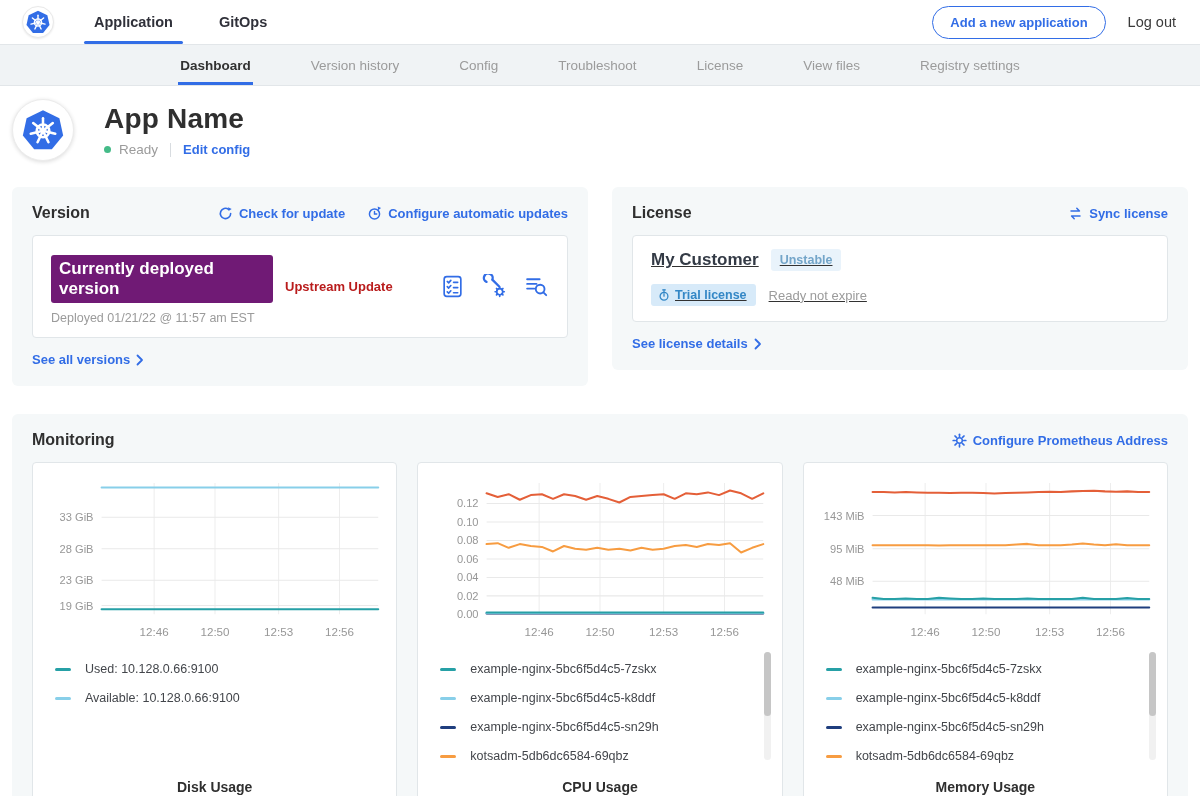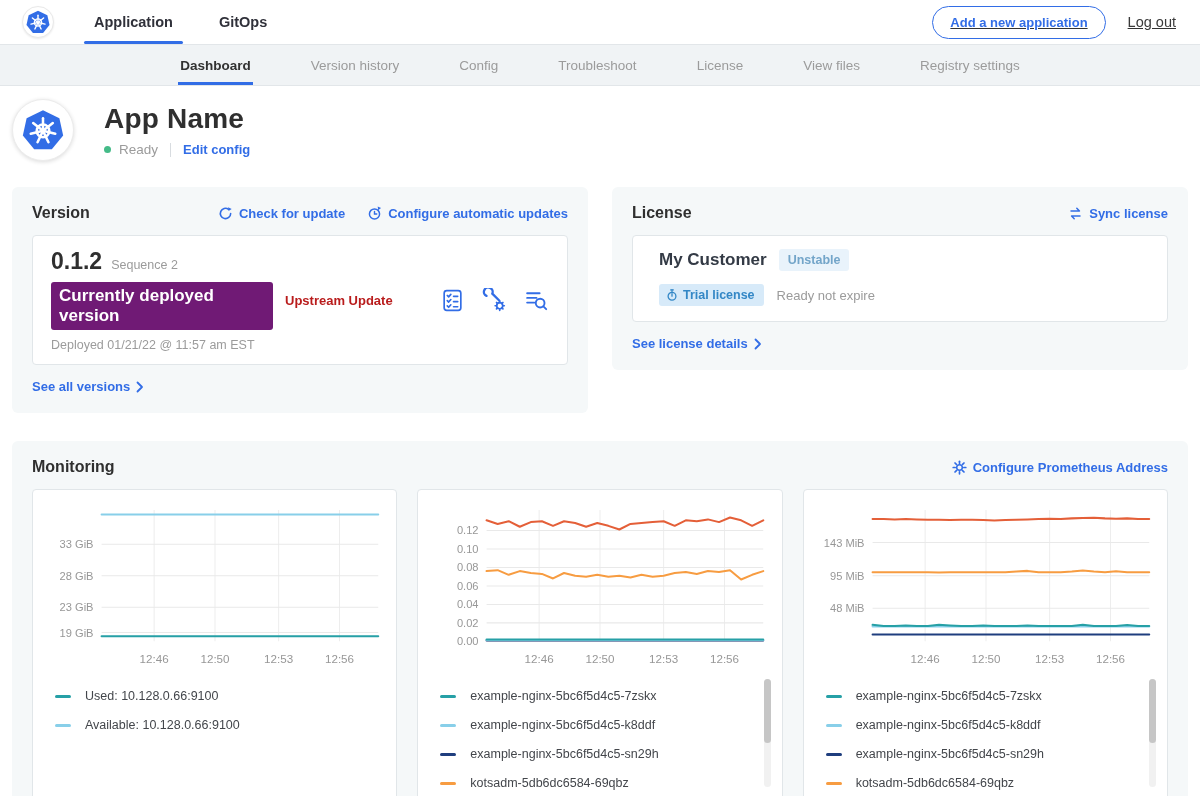--- a/index.html
+++ b/index.html
@@ -8,21 +8,21 @@
 
   
   .topnav { height:44px; display:flex; align-items:center; justify-content:space-between; padding:0 24px 0 22px; background:#fff; }
   .topnav-left { display:flex; align-items:center; height:100%;text-align:right; }
   .brand { width:32px; height:32px; border-radius:50%; background:#fff; border:1px solid #e9e9e9; box-shadow:0 1px 2px rgba(0,0,0,.08); display:flex; align-items:center; justify-content:center; }
   .brand svg { width:24px; height:24px; }
   .topnav-tabs { display:flex; height:100%; margin-left:36px; gap:38px; }
   .topnav-tab { display:flex; align-items:center; height:100%; position:relative; font-size:14.5px; font-weight:700; color:#30313a; cursor:pointer; padding:0 4px; }
   .topnav-tab.inactive { font-weight:600; }
   .topnav-tab.active::after { content:""; position:absolute; left:-6px; right:-6px; bottom:0; height:3px; background:#326de6; border-radius:2px; }
-  .topnav-right { display:flex; align-items:center; gap:22px;text-decoration:underline; }
+  .topnav-right { display:flex; align-items:center; gap:22px; }
   .add-app-btn { border:1px solid #326de6; color:#326de6; background:#fff; font-family:inherit; font-size:13px; font-weight:700; padding:8px 17px; border-radius:17px; cursor:pointer; }
   .logout { font-size:14.5px; color:#3a3a3a; cursor:pointer; }
 
   
   .subnav { height:42px; background:#f0f3f5; border-top:1px solid #e2e6e9; border-bottom:1px solid #e2e6e9; display:flex; justify-content:center; gap:56px; }
   .subnav-tab { display:flex; align-items:center; height:100%; position:relative; font-size:13.5px; color:#9b9b9b; cursor:pointer; padding:0 2px; }
   .subnav-tab.active { color:#323232; font-weight:600; }
   .subnav-tab.active::after { content:""; position:absolute; left:0; right:0; bottom:0; height:3px; background:#326de6; }
 
   
@@ -52,21 +52,21 @@
   .ver-num { font-size:23px; font-weight:700; color:#2f2f2f; }
   .ver-seq { font-size:12.5px; color:#9b9b9b; }
   .badge-green { display:inline-block; margin:7px 0 8px 0; background:#701a75; color:#fff; font-size:17px; font-weight:700; padding:4px 8px; border-radius:3px; }
   .ver-deployed { font-size:12.5px; color:#9b9b9b; }
   .ver-mid { font-size:13px; font-weight:600; color:#b91c1c; margin-left:12px; }
   .ver-icons { margin-left:auto; display:flex; align-items:center; gap:17px; }
   .icon-btn { cursor:pointer; display:flex; }
   .see-link { margin-top:14px; }
 
   
-  .license-inner { padding:13px 18px 15px 26px; }
+  .license-inner { padding:13px 18px 15px 18px;text-decoration:underline; }
   .lic-row1 { display:flex; align-items:center; gap:12px; }
   .lic-name { font-size:17px; font-weight:700; color:#333a45; }
   .badge-unstable { background:#e9f3fb; color:#73a5c9; font-size:12.5px; font-weight:600; padding:4px 9px; border-radius:3px; }
   .lic-row2 { display:flex; align-items:center; gap:13px; margin-top:13px; }
   .badge-trial { background:#d7eaf9; color:#3387c6; font-size:12.5px; font-weight:700; padding:4px 9px 4px 7px; border-radius:3px; display:inline-flex; align-items:center; gap:5px; }
   .lic-expiry { font-size:13px; color:#9b9b9b; }
 
   
   .monitoring { margin:28px 0 18px 0; }
   .charts-row { display:flex; gap:20px; margin-top:2px; }
@@ -168,24 +168,20 @@
               <circle cx="8" cy="8.5" r="5.4" fill="none" stroke="#326de6" stroke-width="1.6"></circle>
               <path d="M8 5.8v2.7h2.4" fill="none" stroke="#326de6" stroke-width="1.5" stroke-linecap="round"></path>
               <polygon points="11.4,0.6 15,2.2 11.9,4.6" fill="#326de6"></polygon>
             </svg>
             <span>Configure automatic updates</span>
           </a>
         </div>
       </div>
       <div class="inner-card version-inner">
         <div class="ver-left">
-          <div class="ver-num-row">
-            <span class="ver-num">0.1.2</span>
-            <span class="ver-seq">Sequence 2</span>
-          </div>
           <span class="badge-green">Currently deployed version</span>
           <div class="ver-deployed">Deployed 01/21/22 @ 11:57 am EST</div>
         </div>
         <div class="ver-mid">Upstream Update</div>
         <div class="ver-icons">
           <span class="icon-btn">
             <svg width="25" height="25" viewBox="0 0 24 24" fill="none" stroke="#326de6" stroke-width="1.6" stroke-linecap="round" stroke-linejoin="round">
               <rect x="4" y="2.5" width="16" height="19" rx="2.5"></rect>
               <path d="M7 7.2l1.3 1.3 2.1-2.4"></path>
                 <line x1="13" y1="8" x2="17" y2="8"></line>

